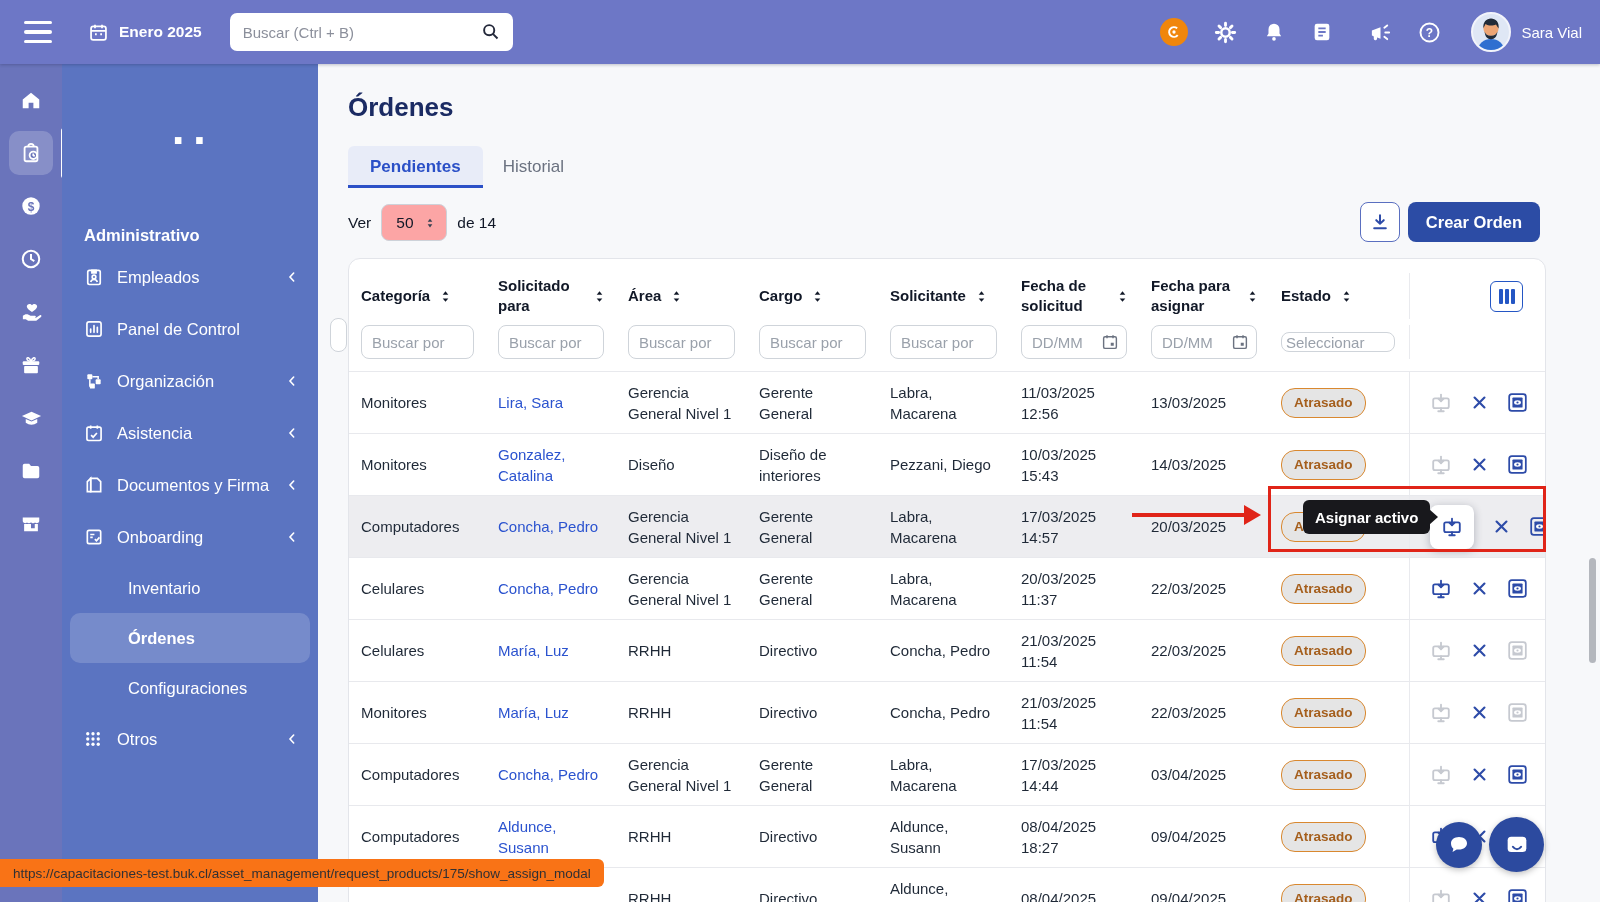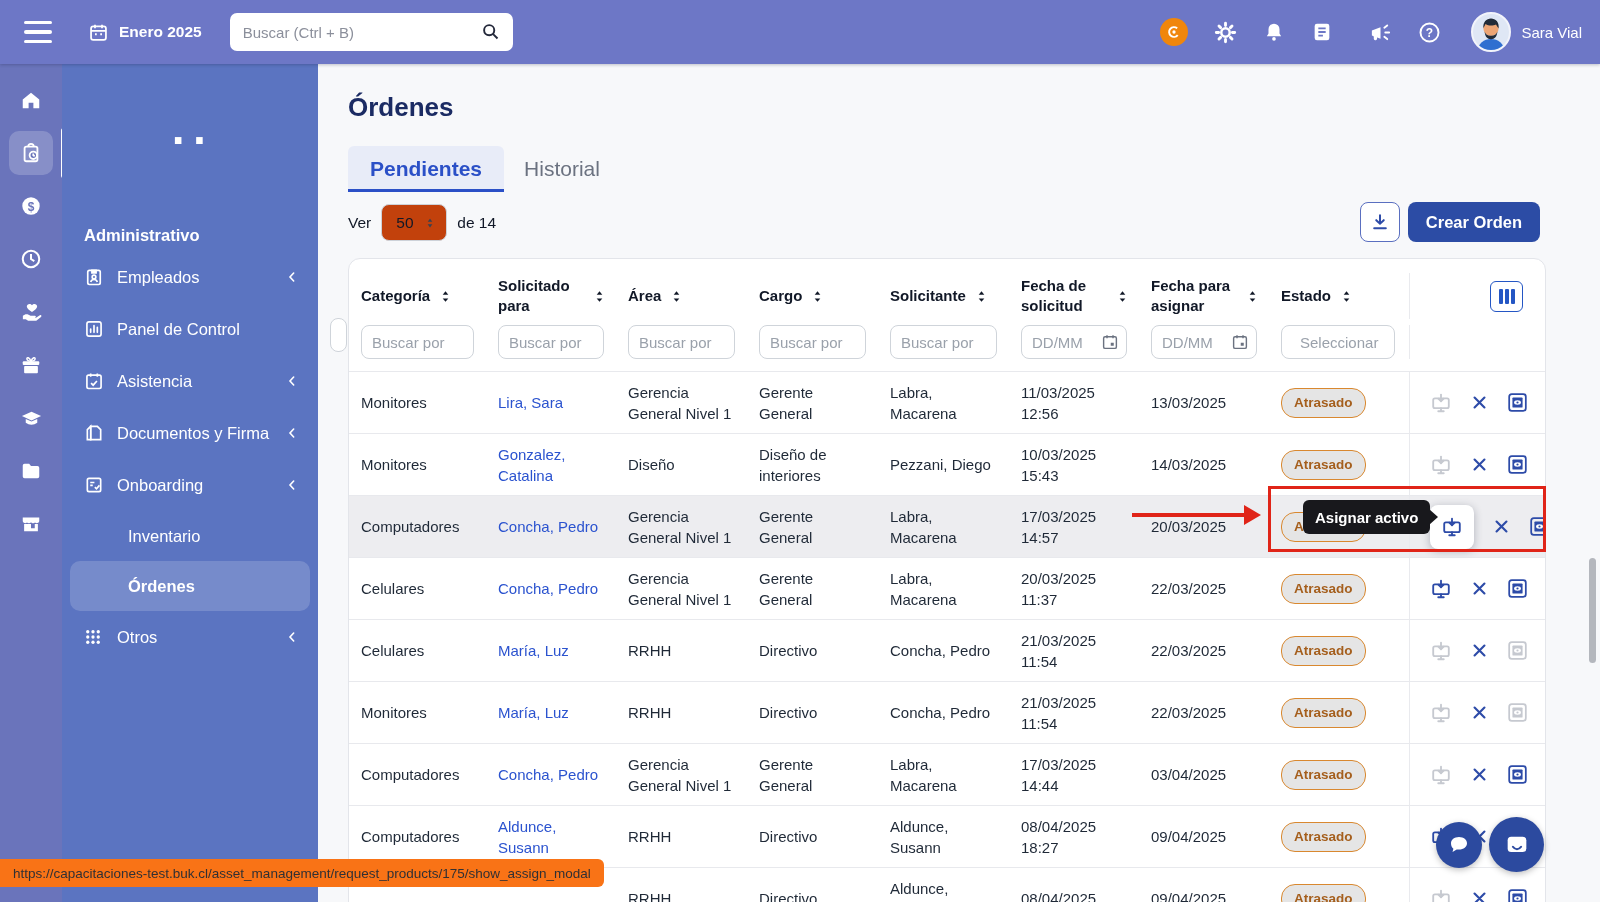--- a/index.html
+++ b/index.html
@@ -36,42 +36,42 @@
   .side-item { height:52px; display:flex; align-items:center; padding:0 18px 0 22px; font-size:16.5px; cursor:pointer; }
   .side-item .si-ic { width:20px; margin-right:13px; display:flex; }
   .side-item .si-lab { flex:1; }
   .side-sub { height:50px; display:flex; align-items:center; padding-left:58px; font-size:16.5px; cursor:pointer; margin:0 8px; border-radius:10px; }
   .side-sub.active { background:rgba(255,255,255,.17); font-weight:bold; }
 
   
   .main { position:absolute; left:318px; top:64px; right:0; bottom:0; background:#f7f8fa; }
   .page-title { position:absolute; left:30px; top:28px; font-size:26px; font-weight:bold; color:#1b2b63; }
   .tabs { position:absolute; left:30px; top:82px; display:flex; align-items:flex-end; }
-  .tab { font-size:21px; padding:11px 20px; cursor:pointer; color:#6b7280; }
+  .tab { font-size:17px; padding:11px 20px; cursor:pointer; color:#6b7280; }
   .tab.active { color:#2b50c7; background:#e8ecf8; border-radius:6px 6px 0 0; border-bottom:3px solid #2b50c7; padding:11px 22px 8px; font-weight:bold; }
   .pager { position:absolute; left:30px; top:140px; display:flex; align-items:center; gap:10px; font-size:15.5px; color:#111827; }
-  .pager-select { width:66px; height:37px; background:#c2410c; border:1px solid #cdd2d9; border-radius:8px; display:flex; align-items:center; justify-content:space-between; padding:0 10px 0 14px; cursor:pointer;gap:9px; }
+  .pager-select { width:66px; height:37px; background:#fca5a5; border:1px solid #cdd2d9; border-radius:8px; display:flex; align-items:center; justify-content:space-between; padding:0 10px 0 14px; cursor:pointer;gap:9px; }
   .btn-download { position:absolute; left:1042px; top:138px; width:40px; height:40px; background:#fff; border:1px solid #5a6fc0; border-radius:8px; display:flex; align-items:center; justify-content:center; cursor:pointer; }
   .btn-create { position:absolute; left:1090px; top:138px; width:132px; height:40px; background:#2c4ca5; color:#fff; font-size:16.5px; font-weight:bold; border:0; border-radius:8px; cursor:pointer; font-family:"Liberation Sans",sans-serif; }
 
   
   .card { position:absolute; left:30px; top:194px; width:1198px; height:730px; background:#fff; border:1px solid #e3e5ea; border-radius:12px 12px 0 0; overflow:hidden; }
   .tgrid { display:grid; grid-template-columns:139px 130px 131px 131px 131px 130px 130px 138px 1fr; }
   .thead { padding-top:14px; min-height:60px; align-items:center; }
   .th { display:flex; align-items:center; gap:8px; padding-left:10px; padding-right:6px; font-size:15px; font-weight:bold; color:#111827; line-height:1.35; }
   .th .lab { max-width:86px; }
   .th:first-child { padding-left:12px; }
   .filters { padding:6px 0 12px; align-items:center; }
   .fcell { padding-left:10px; padding-right:14px; position:relative; }
   .fcell:first-child { padding-left:12px; }
   .f-input { width:100%; height:34px; border:1px solid #cfd4da; border-radius:8px; padding:0 10px; font-size:15px; color:#374151; outline:none; font-family:"Liberation Sans",sans-serif; background:#fff; }
   .f-input::placeholder { color:#9aa1ab; }
   .f-date input { padding-right:30px; }
   .f-date .cal { position:absolute; right:22px; top:8px; pointer-events:none; }
-  .f-select { height:34px; border:1px solid #cfd4da; border-radius:8px; display:flex; align-items:center; padding:0 18px; font-size:15px; color:#9aa1ab; background:#fff; cursor:pointer; }
+  .f-select { height:20px; border:1px solid #cfd4da; border-radius:8px; display:flex; align-items:center; padding:0 4px; font-size:15px; color:#9aa1ab; background:#fff; cursor:pointer; }
   .c-actions-h { border-left:1px solid #e9eaee; display:flex; justify-content:flex-end; padding-right:22px; align-items:center; height:100%; }
   .cols-btn { width:33px; height:31px; border:1.5px solid #2456c4; border-radius:6px; background:#fff; display:flex; align-items:center; justify-content:center; gap:2px; cursor:pointer; }
   .cols-btn i { width:4px; height:15px; background:#2456c4; border-radius:1px; }
 
   .trow { min-height:61px; border-top:1px solid #e8e9ed; align-items:center; font-size:15px; color:#1f2937; }
   .trow.hl { background:#ededf0; }
   .cell { padding-left:10px; padding-right:14px; line-height:21px; }
   .cell:first-child { padding-left:12px; }
   .c-sol { color:#2b53cf; cursor:pointer; }
   .c-fecha span { display:block; }
@@ -267,20 +267,36 @@
     <span class="si-ic">
         <svg width="20" height="20" viewBox="0 0 24 24" fill="none" stroke="#fff" stroke-width="2">
           <rect x="3.5" y="3.5" width="17" height="17" rx="2.5"></rect>
           <path d="M8 16v-4M12 16V8M16 16v-6" stroke-linecap="round"></path>
         </svg>
       </span>
     <span class="si-lab">Panel de Control</span>
   </div>
   <div class="side-item">
     <span class="si-ic">
+        <svg width="20" height="20" viewBox="0 0 24 24" fill="#fff">
+          <rect x="4" y="4" width="6" height="6" rx="1"></rect>
+          <rect x="14" y="10" width="6" height="6" rx="1"></rect>
+          <rect x="7" y="15" width="6" height="6" rx="1"></rect>
+          <path d="M7 10v8h3M17 10V7h-7" fill="none" stroke="#fff" stroke-width="1.8"></path>
+        </svg>
+      </span>
+    <span class="si-lab">Organización</span>
+    <span>
+        <svg width="16" height="16" viewBox="0 0 24 24" fill="none" stroke="#fff" stroke-width="2.4" stroke-linecap="round">
+          <path d="M14.5 6 9 12l5.5 6"></path>
+        </svg>
+      </span>
+  </div>
+  <div class="side-item">
+    <span class="si-ic">
         <svg width="20" height="20" viewBox="0 0 24 24" fill="none" stroke="#fff" stroke-width="2">
           <rect x="3.5" y="5" width="17" height="16" rx="2"></rect>
           <path d="M8 3v4M16 3v4"></path>
           <path d="M8.5 14.5l2.5 2.5 4.5-5"></path>
         </svg>
       </span>
     <span class="si-lab">Asistencia</span>
     <span>
         <svg width="16" height="16" viewBox="0 0 24 24" fill="none" stroke="#fff" stroke-width="2.4" stroke-linecap="round">
           <path d="M14.5 6 9 12l5.5 6"></path>
@@ -315,20 +331,23 @@
           <path d="M14.5 6 9 12l5.5 6"></path>
         </svg>
       </span>
   </div>
 
   <div class="side-sub">
       <span>Inventario</span>
     </div>
   <div class="side-sub active">
       <span>Órdenes</span>
+    </div>
+  <div class="side-sub">
+      <span>Configuraciones</span>
     </div>
 
   <div class="side-item">
     <span class="si-ic">
         <svg width="18" height="18" viewBox="0 0 24 24" fill="#fff">
           <g>
             <circle cx="5" cy="5" r="2.2"></circle>
             <circle cx="12" cy="5" r="2.2"></circle>
             <circle cx="19" cy="5" r="2.2"></circle>
             <circle cx="5" cy="12" r="2.2"></circle>

